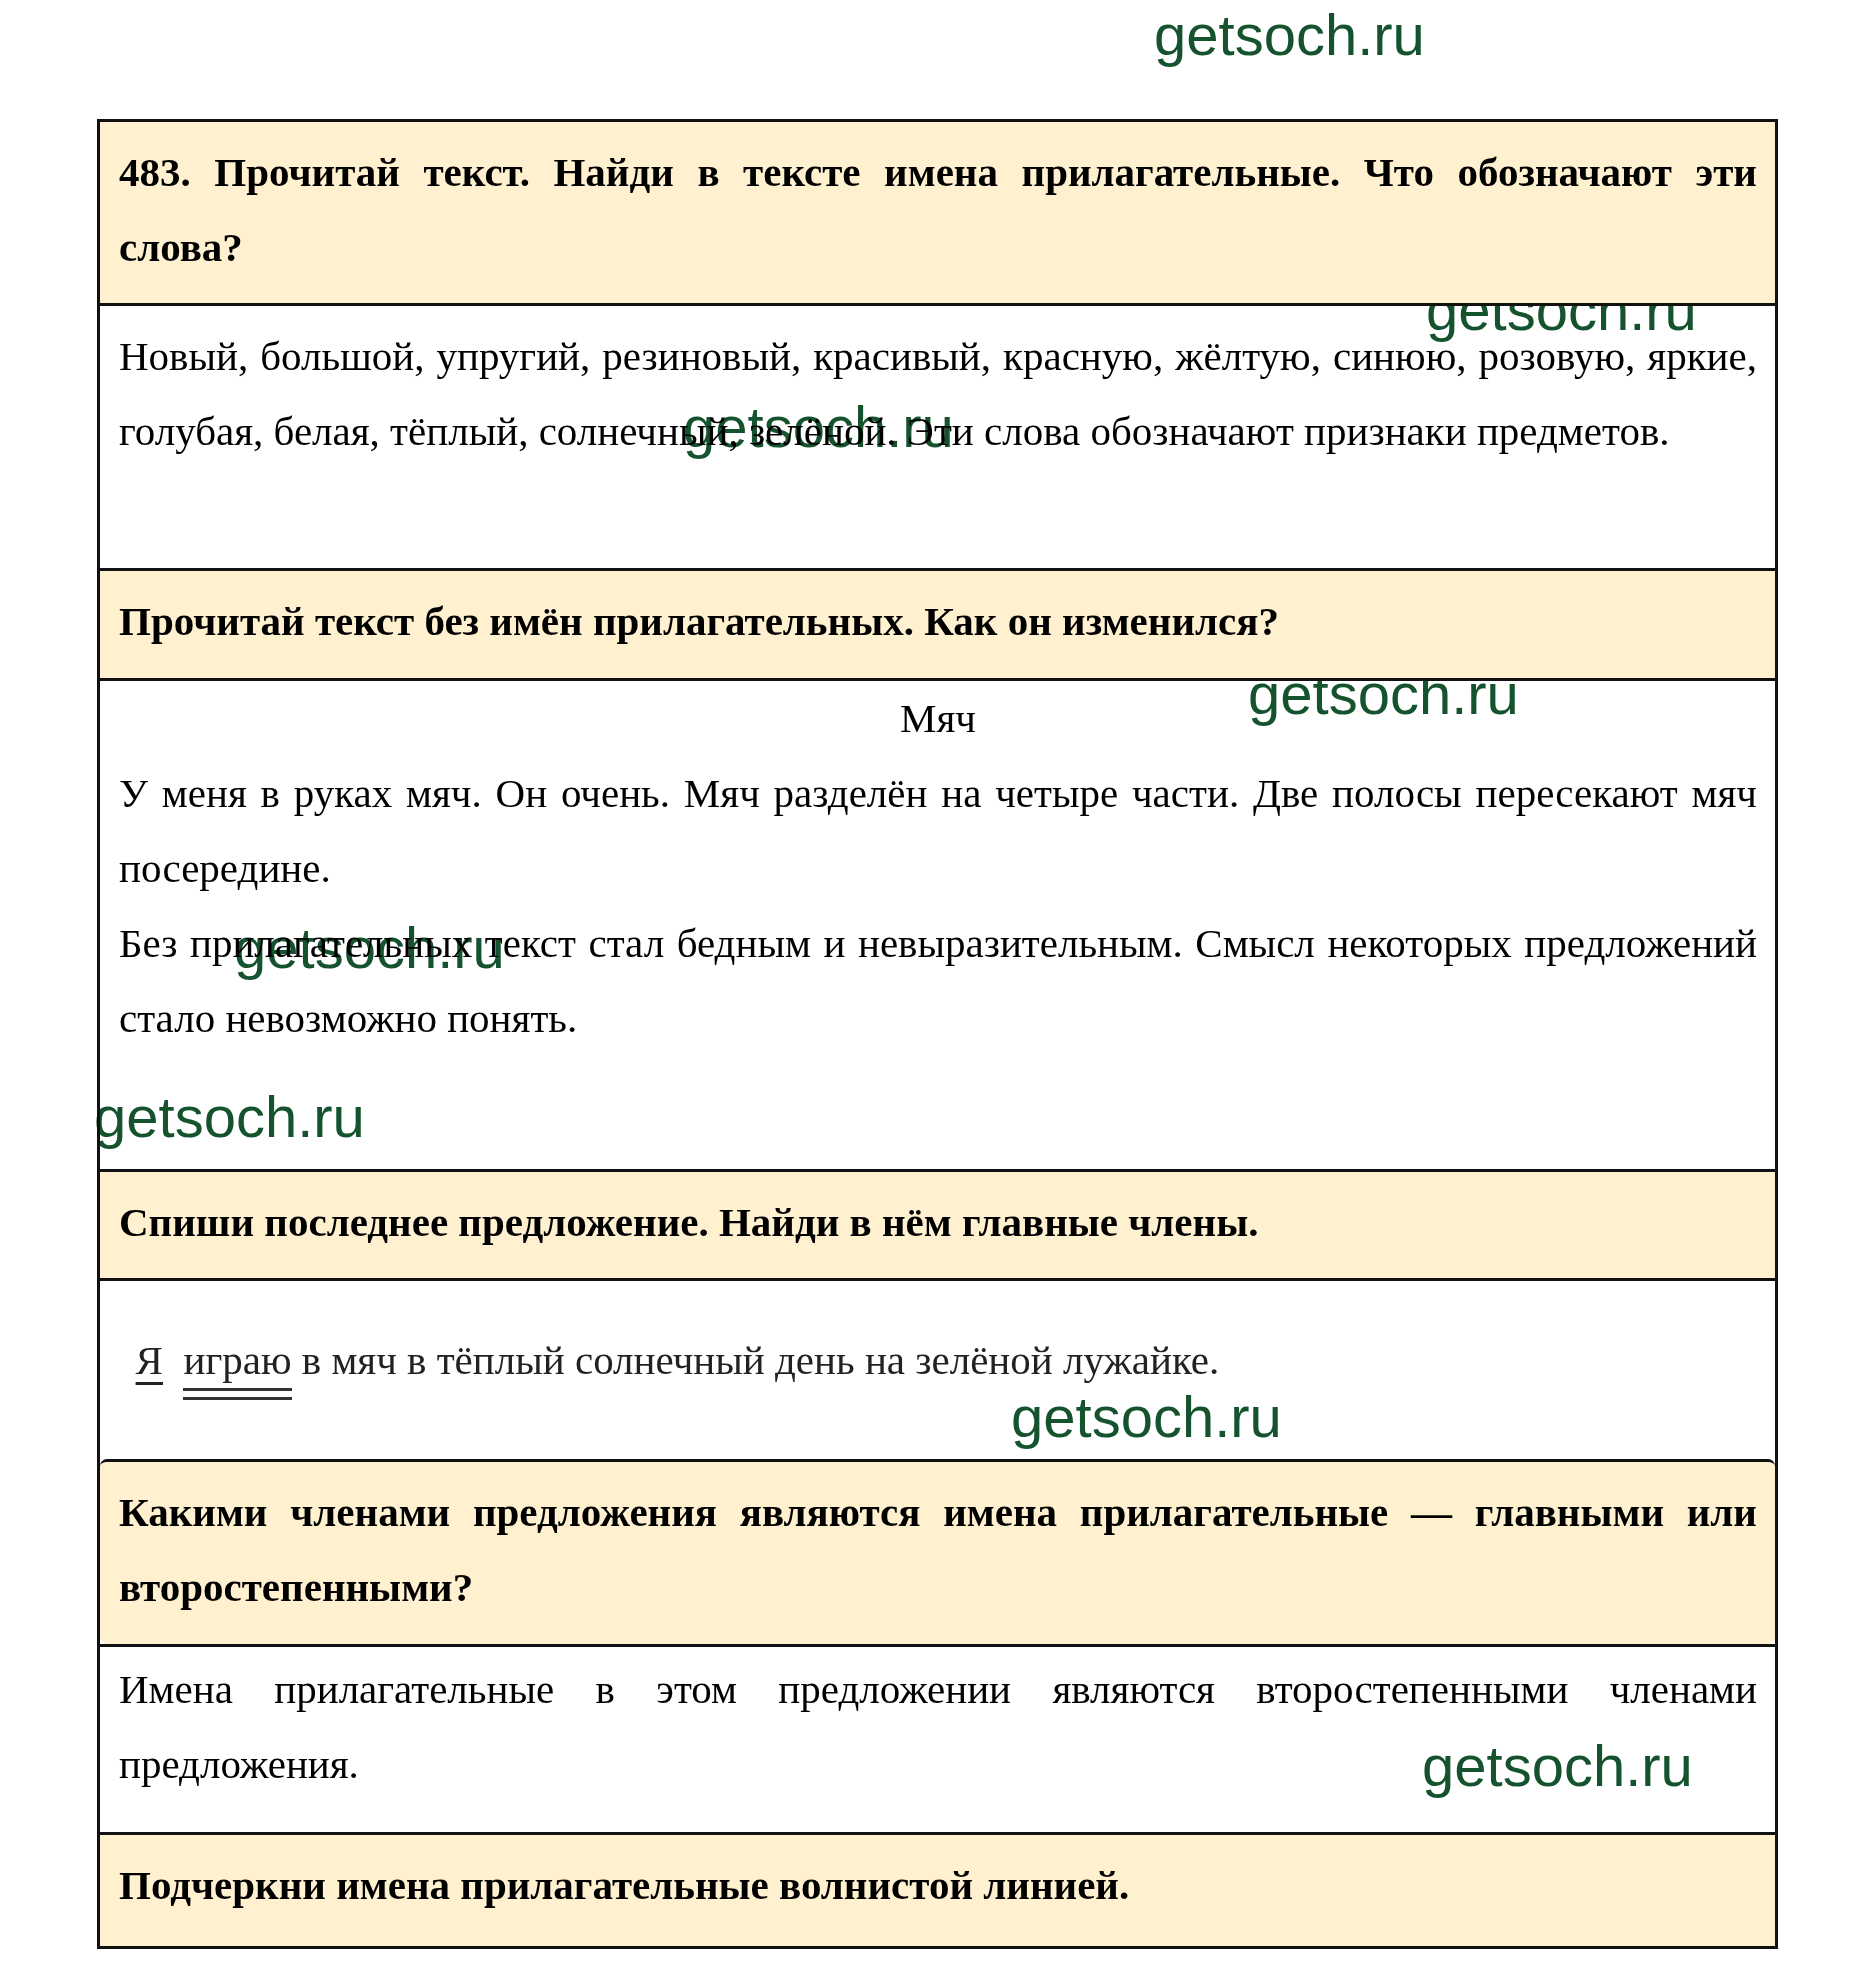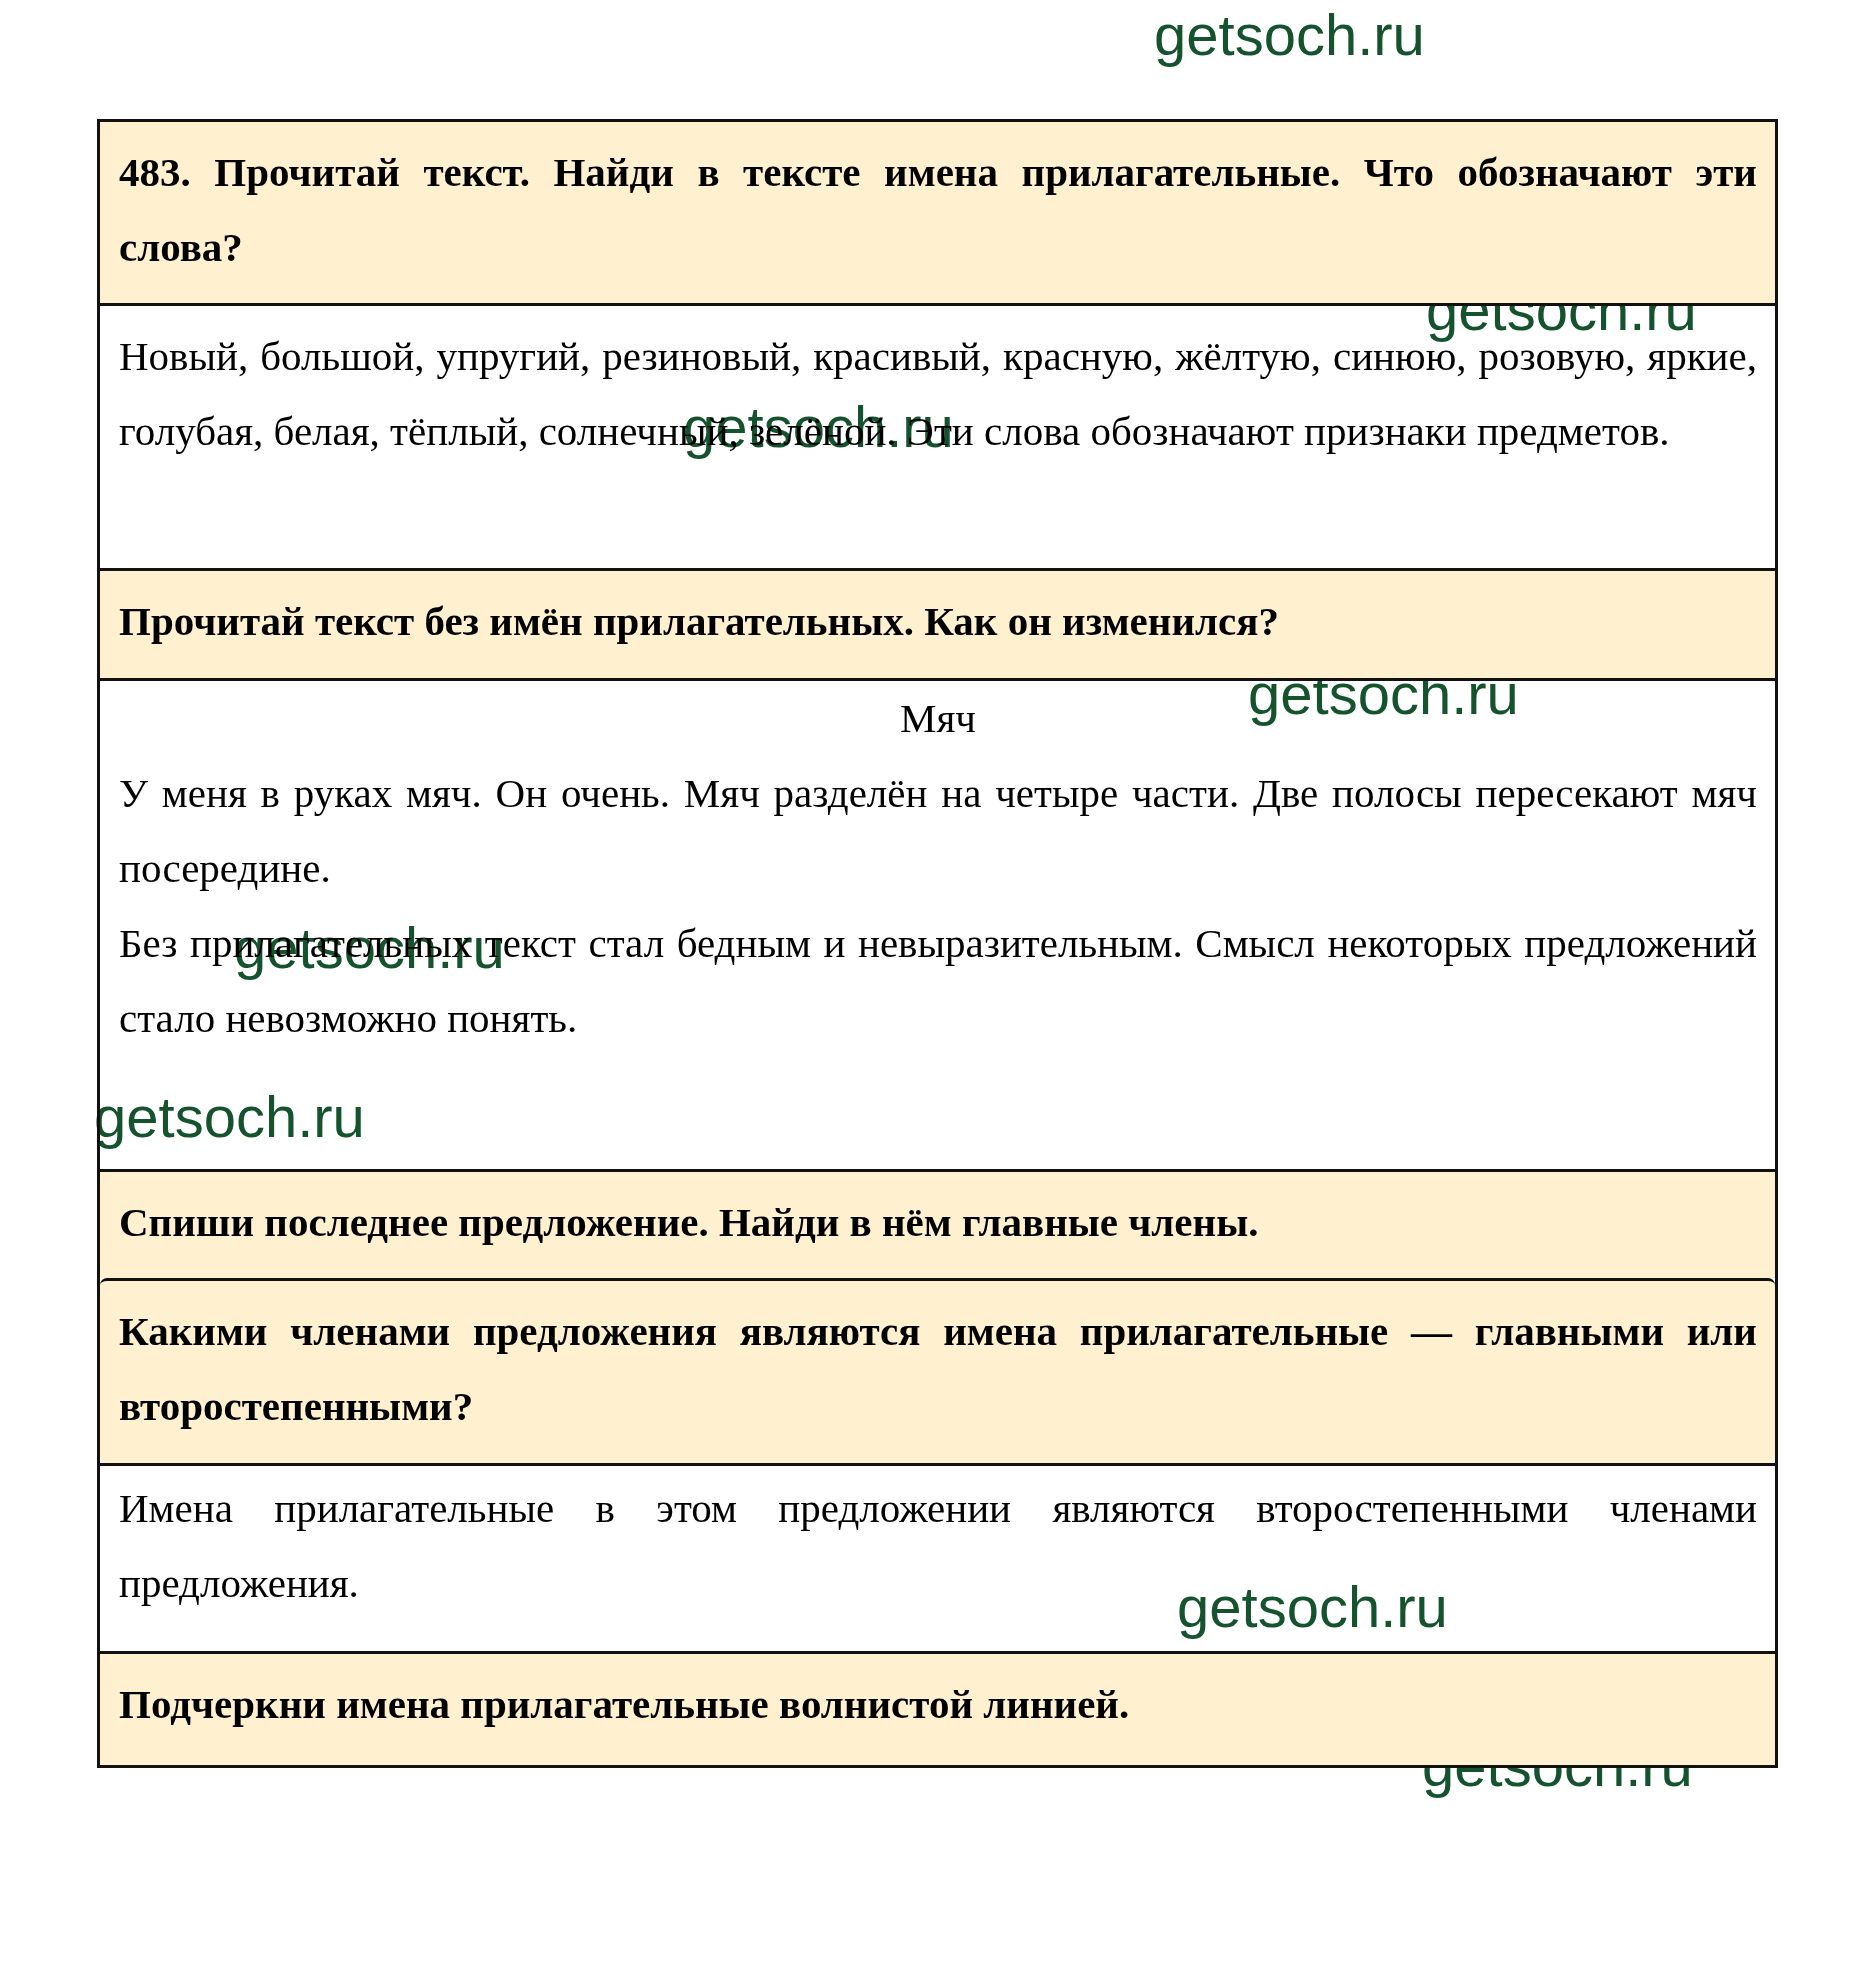--- a/index.html
+++ b/index.html
@@ -70,20 +70,23 @@
       <p class="center">Мяч</p>
       <p>У меня в руках мяч. Он очень. Мяч разделён на четыре части. Две полосы пересекают мяч посередине.</p>
       <p>Без прилагательных текст стал бедным и невыразительным. Смысл некоторых предложений стало невозможно понять.</p>
     </div>
   </div>
 
   <div class="row q r5">
     <div class="txt">Спиши последнее предложение. Найди в нём главные члены.</div>
   </div>
 
+  <div class="row a r6">
+    <div class="sent"><span class="subj">Я</span>&nbsp;&nbsp;<span class="pred">играю</span><span> в мяч в тёплый солнечный день на зелёной лужайке.</span></div>
+  </div>
 
   <div class="row q r7">
     <div class="txt">Какими членами предложения являются имена прилагательные — главными или второстепенными?</div>
   </div>
 
   <div class="row a r8">
     <div class="txt">Имена прилагательные в этом предложении являются второстепенными членами предложения.</div>
   </div>
 
   <div class="row q r9">

